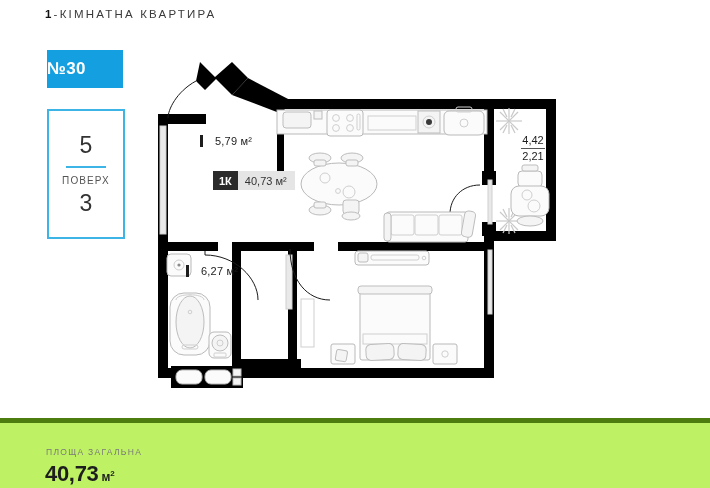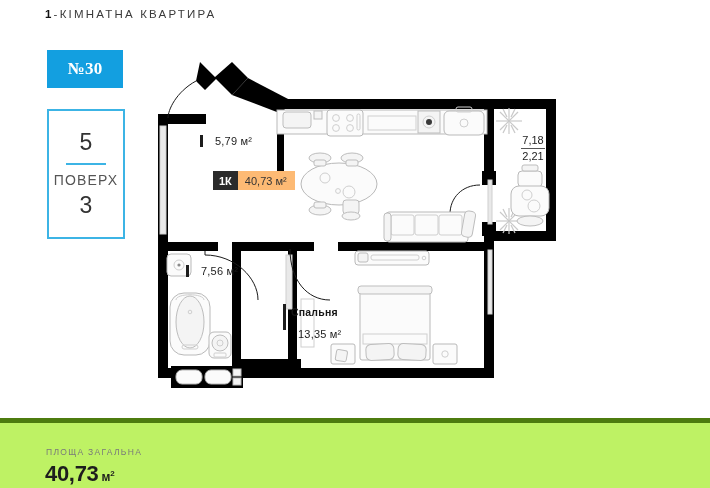--- a/index.html
+++ b/index.html
@@ -18,37 +18,36 @@
     position:absolute;left:45px;top:8px;
     font-size:11.5px;letter-spacing:2.2px;
     color:#3a3a3a;white-space:nowrap;
   }
   .title b{font-weight:bold;color:#111;}
 
   .num-badge{
     position:absolute;left:47px;top:50px;
     width:76px;height:38px;
     background:#139fe0;
-    display:flex;align-items:center;justify-content:center;
+    display:flex;align-items:center;
     color:#ffffff;font-size:17px;font-weight:bold;
     letter-spacing:.3px;
-    font-family:Liberation Serif, serif;
   }
 
   .floor-box{
     position:absolute;left:47px;top:109px;
     width:74px;height:126px;
     border:2px solid #3cb4e5;
     background:#fff;
     display:flex;flex-direction:column;align-items:center;
     justify-content:center;
   }
   .floor-top{font-size:23px;color:#333;line-height:1;margin-bottom:7px;font-weight:400;}
   .floor-rule{width:40px;height:2px;background:#3cb4e5;margin:2px 0 7px 0;}
-  .floor-word{font-size:14px;letter-spacing:1.1px;color:#555;margin-bottom:6px;}
+  .floor-word{font-size:10px;letter-spacing:1.1px;color:#555;margin-bottom:6px;}
   .floor-bot{font-size:23px;color:#333;line-height:1;font-weight:400;}
 
   
   .footer{
     position:absolute;left:0;top:418px;width:710px;height:70px;
     background:#bef264;
     border-top:5px solid #4d7c0f;
   }
   .footer-label{
     position:absolute;left:46px;top:24px;
@@ -72,21 +71,21 @@
     vertical-align:-2px;margin-right:5px;
   }
   .rlabel .tick.tall{height:26px;vertical-align:-16px;}
   .rname{font-size:10.5px;font-weight:bold;color:#151515;letter-spacing:.2px;}
   .rarea{font-size:11px;color:#1d1d1d;letter-spacing:.2px;padding-left:7px;}
   .rlabel .stack{display:inline-block;vertical-align:top;line-height:1.35;}
 
   .badge-1k{
     position:absolute;left:213px;top:171px;
     display:flex;align-items:stretch;height:19px;
-    background:#fdba74;
+    background:#e5e5e5;
   }
   .badge-1k .k{
     background:#2b2b2b;color:#fff;font-size:11px;font-weight:bold;
     display:flex;align-items:center;padding:0 6px;
   }
   .badge-1k .a{
     color:#333;font-size:11px;display:flex;align-items:center;padding:0 8px 0 7px;
   }
 
   .balc-area{
@@ -304,37 +303,31 @@
     </g>
   </svg>
   </div>
 
   <div class="rlabel" style="left:200px;top:131px;">
     <span class="tick"></span><span class="rarea">5,79 м²</span>
   </div>
 
 
   <div class="rlabel" style="left:186px;top:261px;">
-    <span class="tick"></span><span class="rarea">7,56 м²</span>
-  </div>
-
-  <div class="rlabel" style="left:283px;top:300px;">
-    <span class="tick tall"></span><span class="stack">
-      <span class="rname">Спальня</span><br>
-      <span class="rarea">13,35 м²</span>
-    </span>
-  </div>
+    <span class="tick"></span><span class="rarea">6,27 м²</span>
+  </div>
+
 
   <div class="badge-1k">
     <span class="k">1К</span>
     <span class="a">40,73 м²</span>
   </div>
 
   <div class="balc-area">
-    <span class="top">7,18</span><br>
+    <span class="top">4,42</span><br>
     <span>2,21</span>
   </div>
 
   <div class="footer">
     <div class="footer-label">ПЛОЩА ЗАГАЛЬНА</div>
     <div class="footer-value">
       <span>40,73</span><span class="unit"><span>м</span><sup>2</sup></span>
     </div>
   </div>
 

